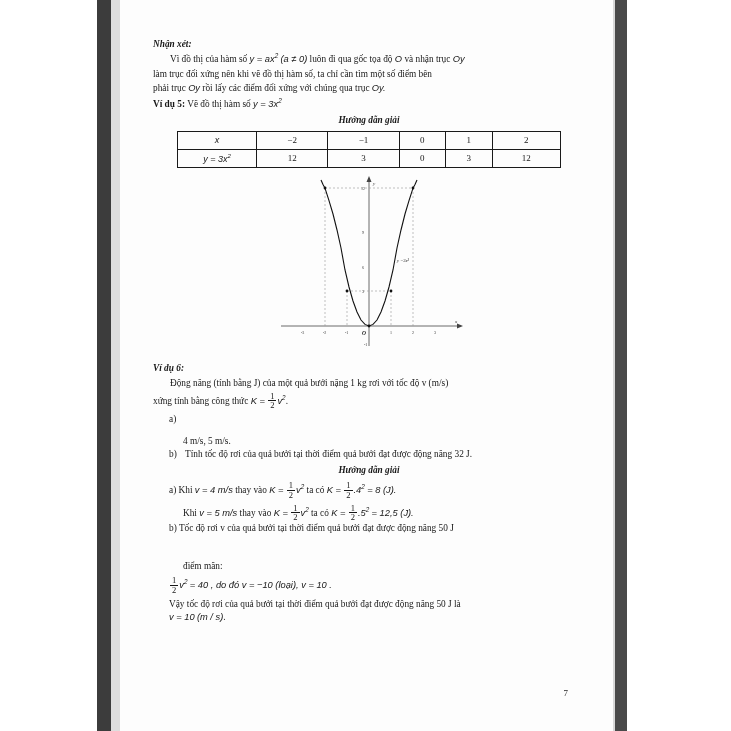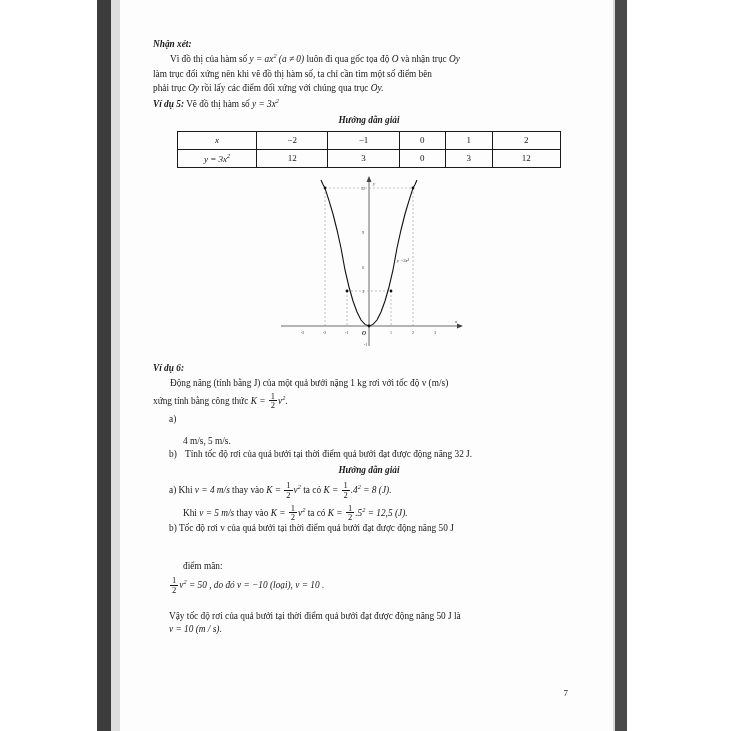--- a/index.html
+++ b/index.html
@@ -56,22 +56,22 @@
     position: absolute;
     left: 33px;
     top: 38px;
     width: 432px;
     font-size: 9.3px;
     line-height: 1.42;
     color: #171717;
     text-align: justify;
   }
   .bold { font-weight: bold; }
-  .ital { font-style: italic; }
-  .mi { font-style: italic; font-family: Liberation Serif, serif; }
+  .ital { }
+  .mi { font-style: italic; font-family: Liberation Sans, sans-serif; }
   .indent { text-indent: 17px; }
   .blk { margin-bottom: 2px; }
   .heading { font-weight: bold; font-style: italic; margin-bottom: 1px; }
   .guide { text-align: center; font-style: italic; font-weight: bold; margin: 3px 0 2px 0; }
 
   
   .frac {
     display: inline-block;
     vertical-align: -0.55em;
     text-align: center;
@@ -284,24 +284,24 @@
       </div>
 
       <div class="sub-indent" style="">b) Tốc độ rơi v của quả bưởi tại thời điểm quả bưởi đạt được động năng 50 J</div>
       <div class="sub-indent2">điểm mãn:</div>
 
       <div class="sub-indent" style="margin-top:3px;">
         <span class="frac">
           <span class="num">1</span>
           <span class="den">2</span>
         </span><span class="mi">v</span><span class="sup mi">2</span>
-        <span class="mi">= 50 , do đó  v = −10  (loại), v = 10 .</span>
-      </div>
-
-      <div class="sub-indent" style="margin-top:16px;">Vậy tốc độ rơi của quả bưởi tại thời điểm quả bưởi đạt được động năng 50 J là</div>
+        <span class="mi">= 40 , do đó  v = −10  (loại), v = 10 .</span>
+      </div>
+
+      <div class="sub-indent" style="margin-top:4px;">Vậy tốc độ rơi của quả bưởi tại thời điểm quả bưởi đạt được động năng 50 J là</div>
       <div class="sub-indent">
         <span class="mi">v = 10</span>
         <span class="mi">(m / s)</span><span>.</span>
       </div>
 
     </div>
     <div class="pagenum">7</div>
   </div>
 </div>
 

